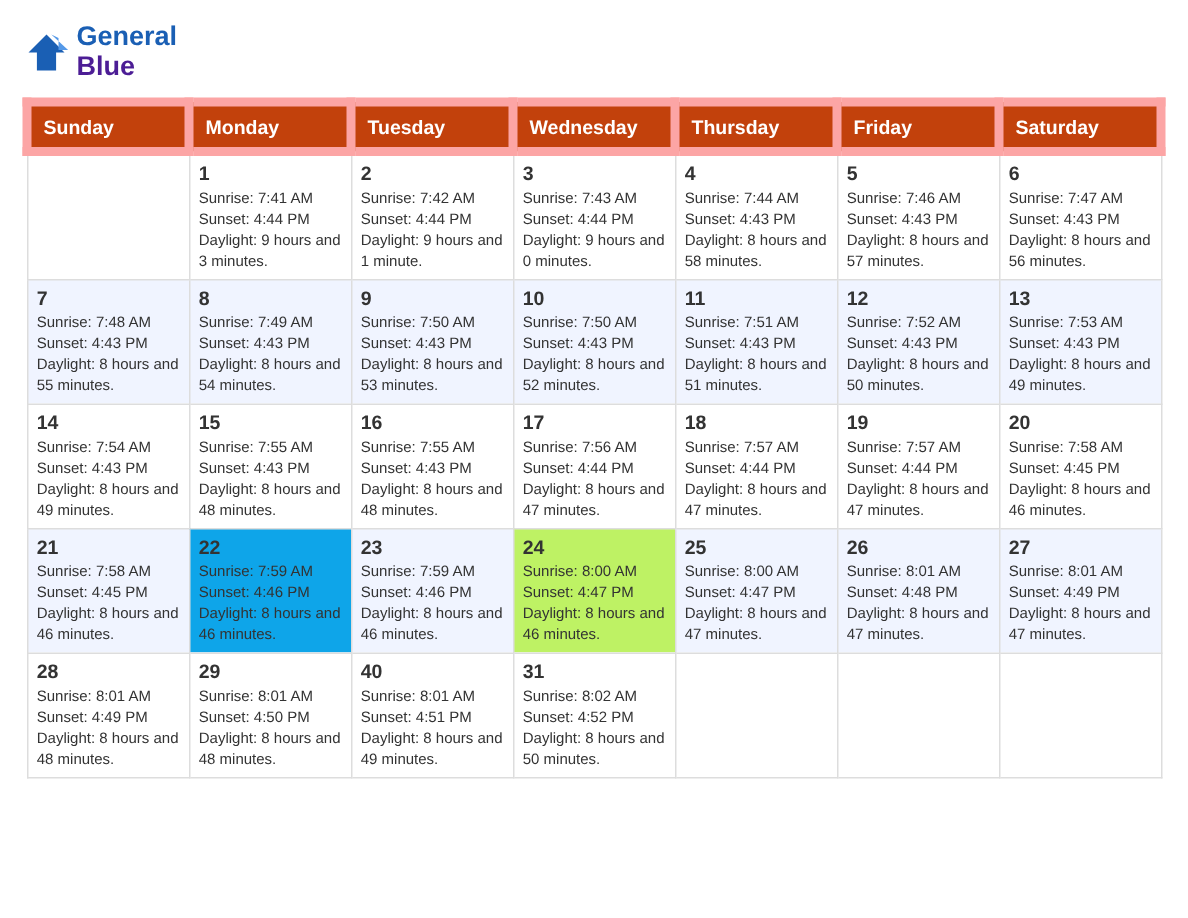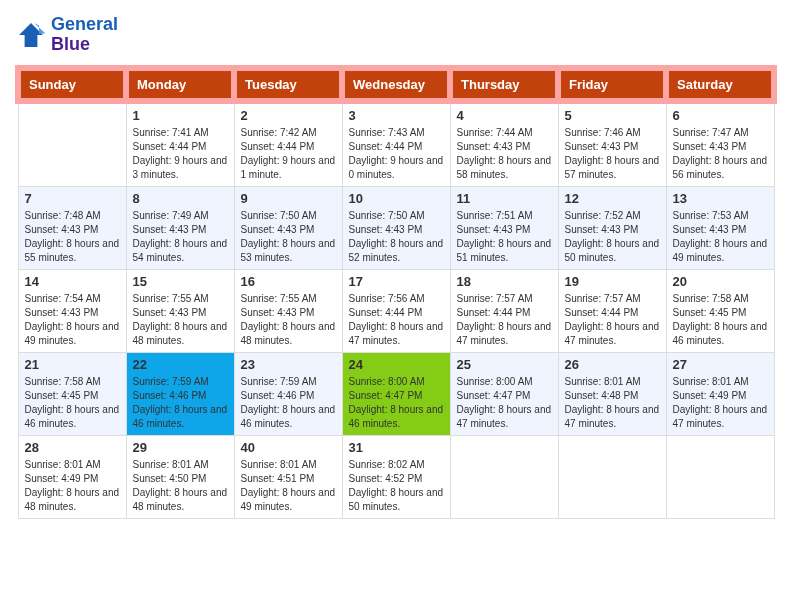--- a/index.html
+++ b/index.html
@@ -259,21 +259,21 @@
         <div class="day-info">
           Sunrise: 7:59 AM<br>Sunset: 4:46 PM<br>Daylight: 8 hours and 46 minutes.
         </div>
         </td>
         <td style="background: rgb(240, 244, 255);">
           <div class="day-number">23</div>
         <div class="day-info">
           Sunrise: 7:59 AM<br>Sunset: 4:46 PM<br>Daylight: 8 hours and 46 minutes.
         </div>
         </td>
-        <td style="background: #84cc16;">
+        <td style="background: #bef264;">
           <div class="day-number">24</div>
         <div class="day-info">
           Sunrise: 8:00 AM<br>Sunset: 4:47 PM<br>Daylight: 8 hours and 46 minutes.
         </div>
         </td>
         <td style="background: rgb(240, 244, 255); margin-left: 19px;">
           <div class="day-number">25</div>
         <div class="day-info">
           Sunrise: 8:00 AM<br>Sunset: 4:47 PM<br>Daylight: 8 hours and 47 minutes.
         </div>

